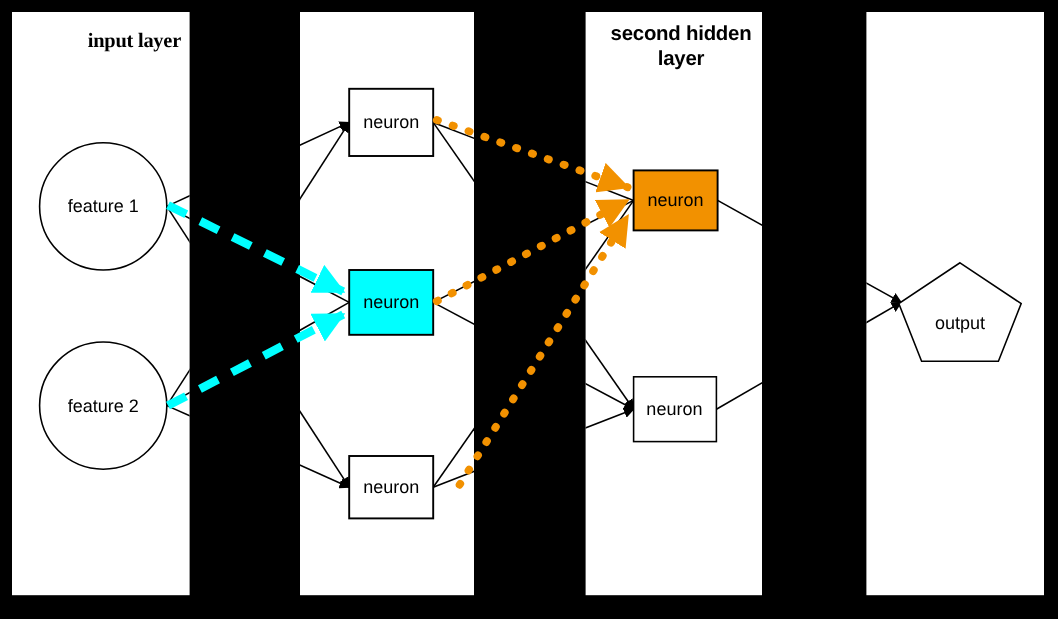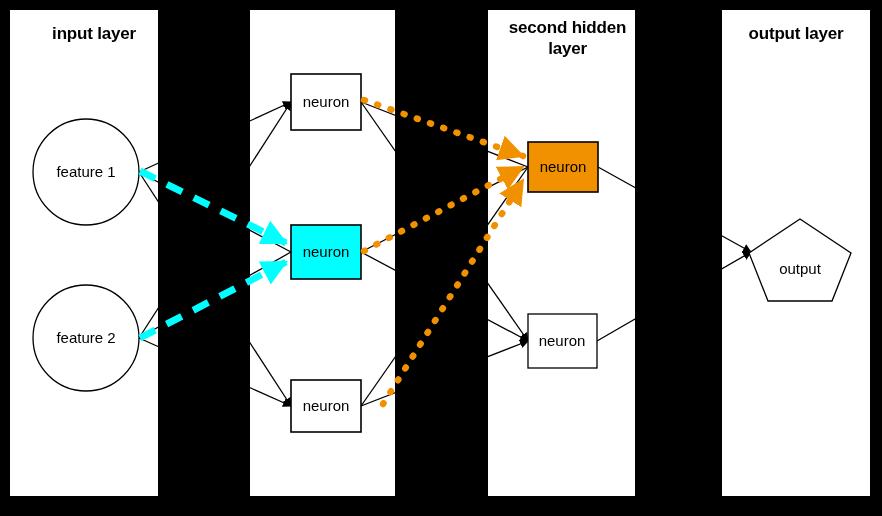--- a/index.html
+++ b/index.html
@@ -49,23 +49,22 @@
 </head>
 <body>
 
 <div id="canvas">
 
   <div class="panel" id="panel-0" style="left: 10px; top: 10px; width: 148px; height: 486px;"></div>
   <div class="panel" id="panel-1" style="left: 250px; top: 10px; width: 145px; height: 486px;"></div>
   <div class="panel" id="panel-2" style="left: 488px; top: 10px; width: 147px; height: 486px;"></div>
   <div class="panel" id="panel-3" style="left: 722px; top: 10px; width: 148px; height: 486px;"></div>
 
-  <div class="panel-title" id="title-0" style="left: 10px; width: 168px; top: 23px;">input layer</div>
+  <div class="panel-title" id="title-0" style="left: 28px; width: 168px; top: 23px; font-family: Liberation Serif, serif;">input layer</div>
   <div class="panel-title" id="title-2" style="left: 488px; width: 159px; top: 17px;">second hidden layer</div>
-  <div class="panel-title" id="title-3" style="left: 722px; width: 148px; top: 23px;">output layer</div>
 
   <svg class="layer-svg" viewBox="0 0 882 516" xmlns="http://www.w3.org/2000/svg">
     <defs>
       <marker id="arrowBlack" markerWidth="9" markerHeight="9" refX="8" refY="4.5" orient="auto" markerUnits="userSpaceOnUse">
         <path d="M0,0 L9,4.5 L0,9 z" fill="#000000"></path>
       </marker>
       <marker id="arrowCyan" markerWidth="26" markerHeight="26" refX="24" refY="13" orient="auto" markerUnits="userSpaceOnUse">
         <path d="M0,0 L26,13 L0,26 z" fill="#00ffff"></path>
       </marker>
       <marker id="arrowOrange" markerWidth="26" markerHeight="26" refX="24" refY="13" orient="auto" markerUnits="userSpaceOnUse">

